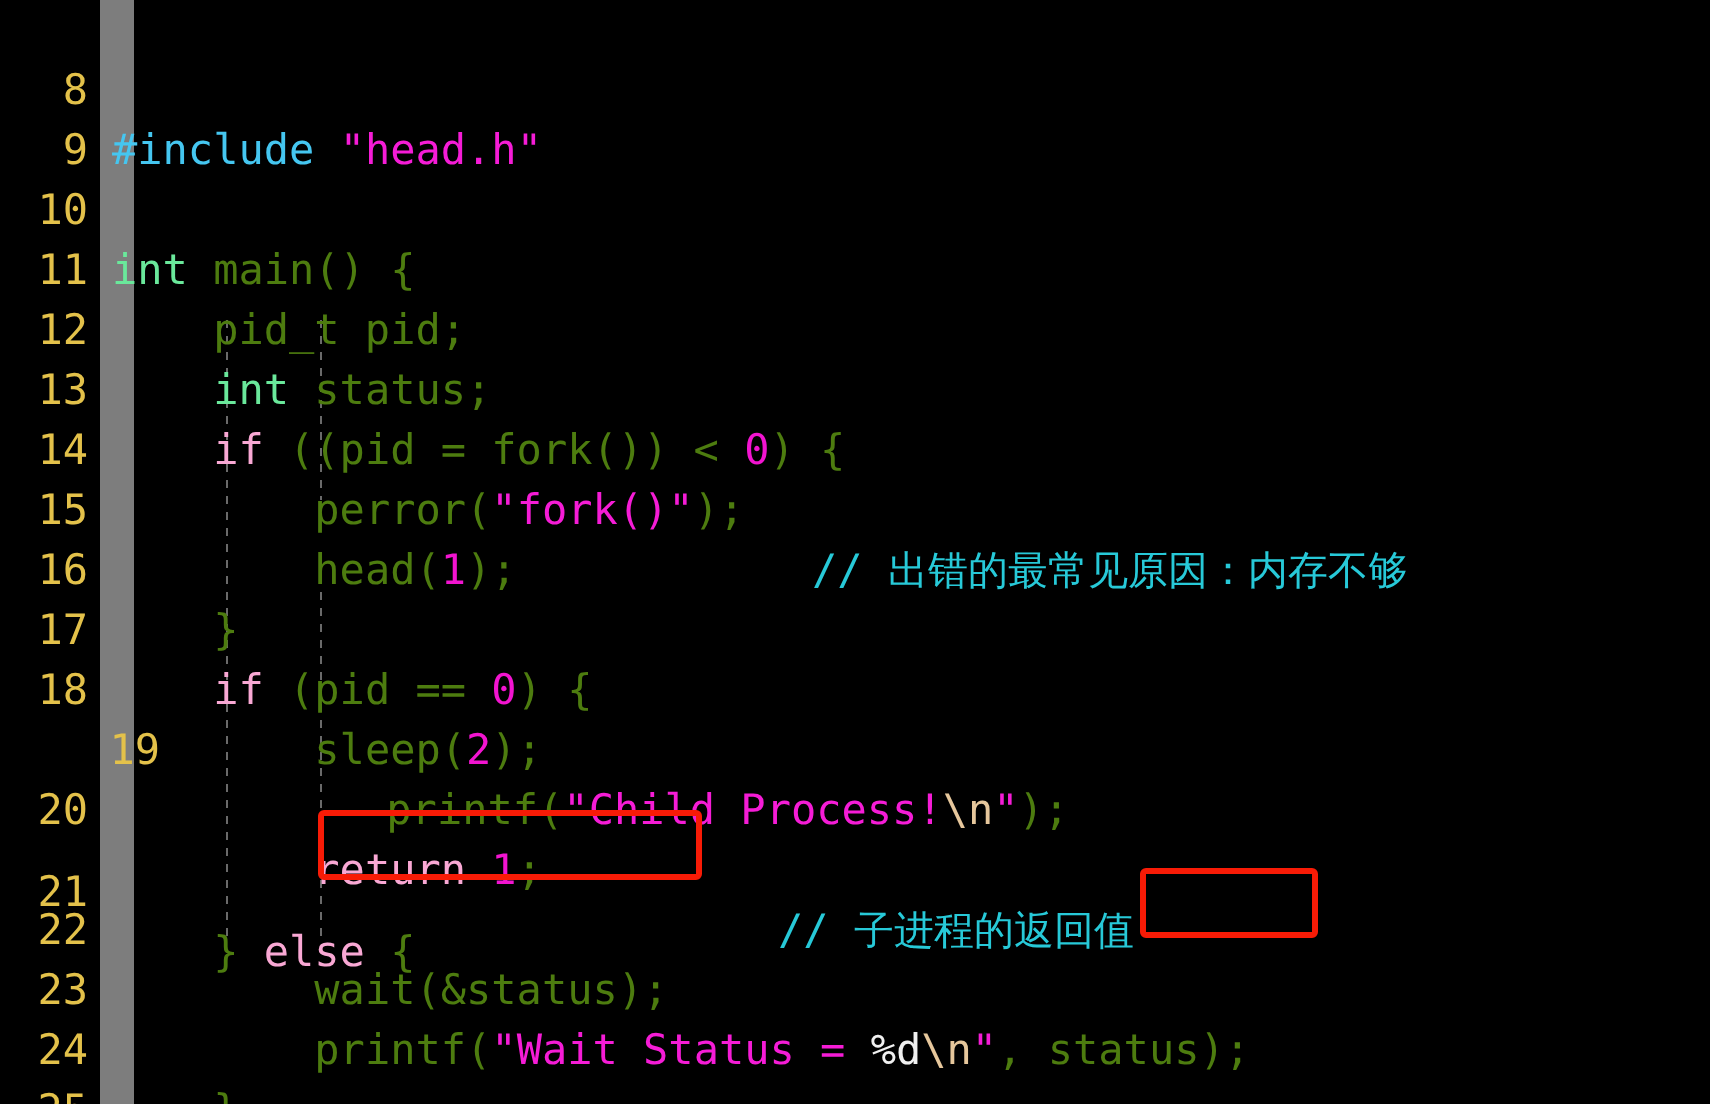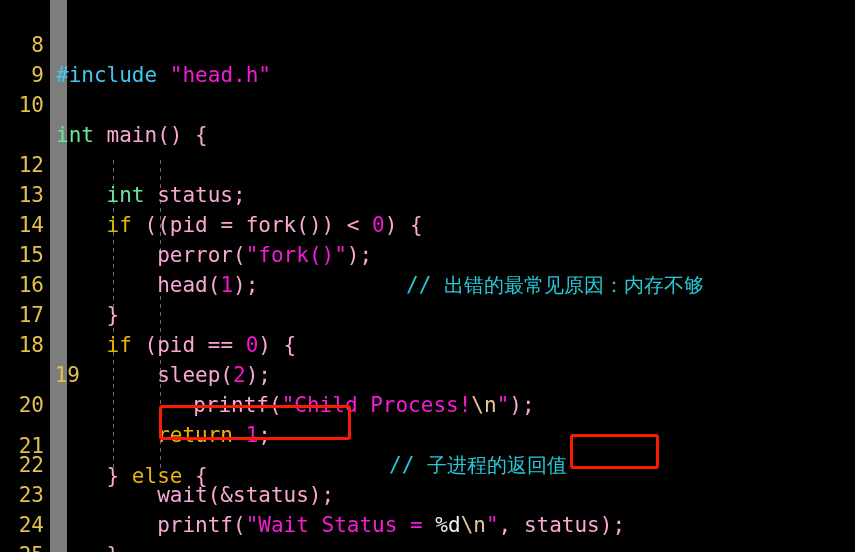--- a/index.html
+++ b/index.html
@@ -67,24 +67,24 @@
     font-size: 21px;
     color: #e8e8e8;
     white-space: pre;
   }
 
   
   .tok-pre    { color: #45c6f0; }     
   .tok-str    { color: #f51cd6; }     
   .tok-esc    { color: #e6c79c; }     
   .tok-fmt    { color: #f0f0f0; }     
-  .tok-kw     { color: #eab308; margin-top: 36px; }     
+  .tok-kw     { color: #f9a8d4; margin-top: 36px; }     
   .tok-type   { color: #6ae89b; text-align: right; }     
   .tok-num    { color: #f214d0; }     
-  .tok-plain  { color: #f9a8d4; }
+  .tok-plain  { color: #4d7c0f; }
   .tok-cmt    { color: #27c9d8; }     
 
   .cjk {
     font-family: Liberation Sans, sans-serif;
     font-size: 20px;
   }
 
   
   .redbox {
     position: absolute;
@@ -114,20 +114,24 @@
   <div class="row" style="top:30px;">
     <span class="lineno">9</span>
     <span class="code"></span>
   </div>
 
   <div class="row" style="top:60px;">
     <span class="lineno">10</span>
     <span class="code"><span class="tok-type">int</span><span class="tok-plain"> main() {</span></span>
   </div>
 
+  <div class="row" style="top:90px;">
+    <span class="lineno">11</span>
+    <span class="code tok-plain">    pid_t pid;</span>
+  </div>
 
   <div class="row" style="top:120px;">
     <span class="lineno">12</span>
     <span class="code"><span>    </span><span class="tok-type">int</span><span class="tok-plain"> status;</span></span>
   </div>
 
   <div class="row" style="top:150px;">
     <span class="lineno">13</span>
     <span class="code"><span>    </span><span class="tok-kw">if</span><span class="tok-plain"> ((pid = fork()) &lt; </span><span class="tok-num">0</span><span class="tok-plain">) {</span></span>
   </div>

